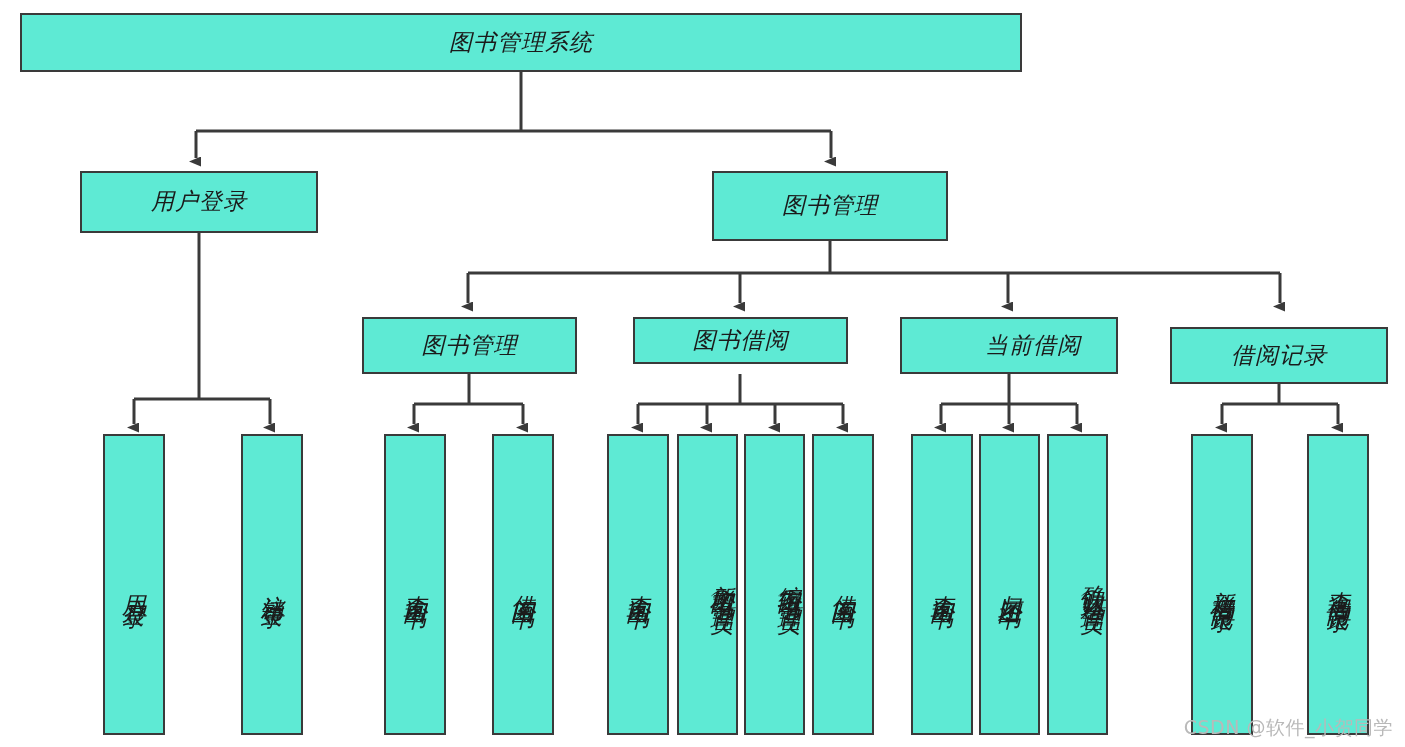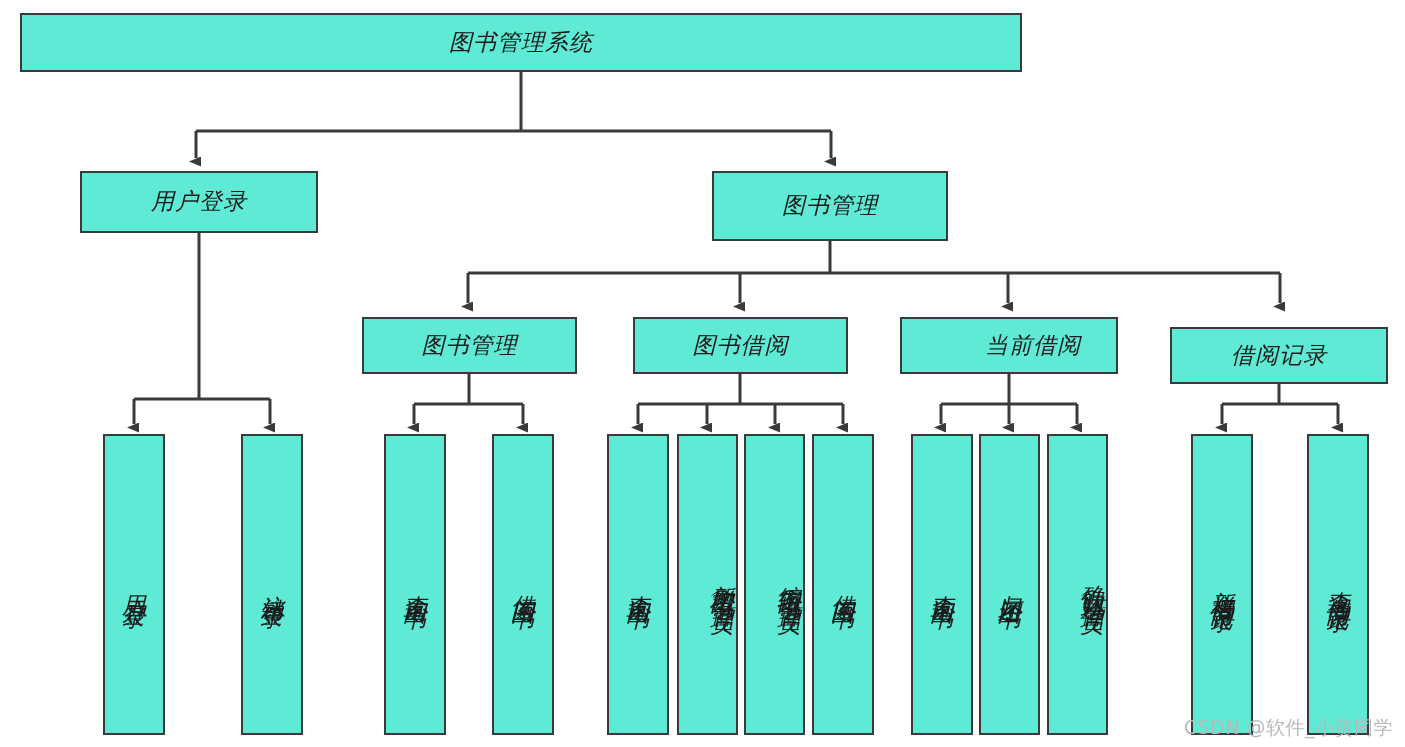--- a/index.html
+++ b/index.html
@@ -125,21 +125,21 @@
   <div class="node horiz" style="left:80px;top:171px;width:238px;height:62px;">
     <span>用户登录</span>
   </div>
   <div class="node horiz" style="left:712px;top:171px;width:236px;height:70px;">
     <span>图书管理</span>
   </div>
 
   <div class="node horiz" style="left:362px;top:317px;width:215px;height:57px;">
     <span>图书管理</span>
   </div>
-  <div class="node horiz" style="left:633px;top:317px;width:215px;height:57px;">
+  <div class="node horiz" style="left:633px;top:317px;width:215px;height:47px;">
     <span>图书借阅</span>
   </div>
   <div class="node horiz" style="left:900px;top:317px;width:218px;height:57px;padding-left:48px;">
     <span>当前借阅</span>
   </div>
   <div class="node horiz" style="left:1170px;top:317px;width:218px;height:57px;margin-top:10px;">
     <span>借阅记录</span>
   </div>
 
   <div class="node vert" style="left:103px;top:434px;width:62px;height:301px;">

